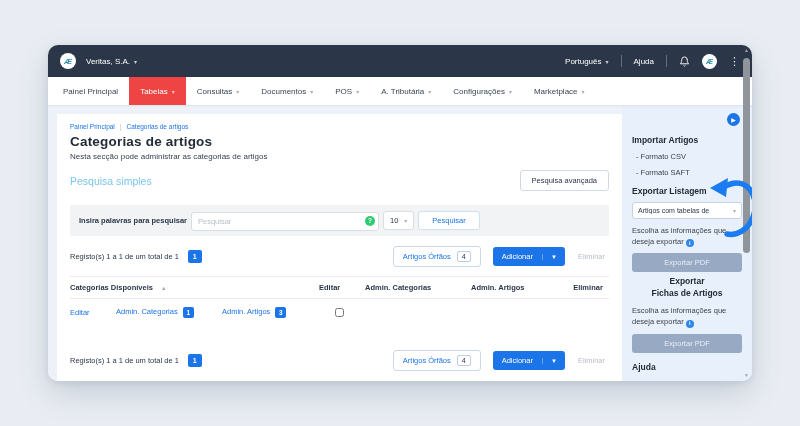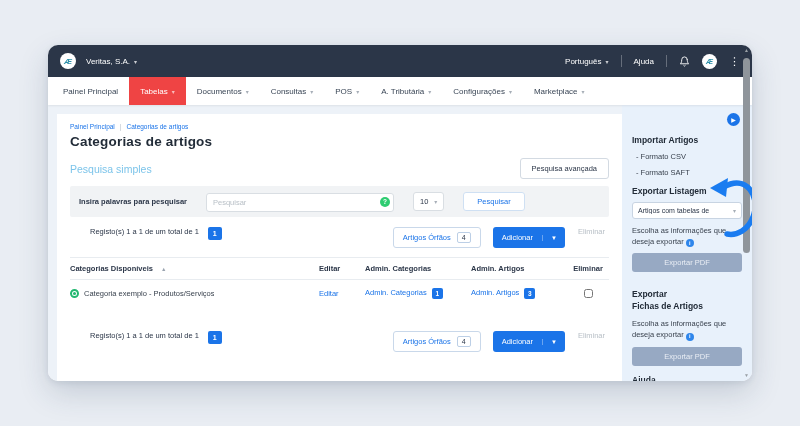--- a/index.html
+++ b/index.html
@@ -61,22 +61,22 @@
   .page-subtitle { font-size:8px; color:#39424e; margin-top:3px; }
   .section-row { display:flex; align-items:center; justify-content:space-between; margin-top:9px;gap:48px; }
   .section-title { font-size:10.5px; color:#7cc4ea; }
   .btn-advanced {
     background:#fff; border:1px solid #d3dae2; border-radius:3px;
     font-size:7.5px; color:#2b3648; padding:5px 11px; cursor:pointer;
     font-family:inherit;
   }
   
   .search-band {
-    margin-top:7px; background:#f1f3f5; border-radius:2px;
-    display:flex; align-items:center; gap:19px; padding:5px 9px;
+    margin-top:14px; background:#f1f3f5; border-radius:2px;
+    display:flex; align-items:center; gap:4px; padding:5px 9px;
   }
   .search-label { font-size:7.5px; font-weight:bold; color:#2b3648; white-space:nowrap; }
   .input-wrap { position:relative; width:188px; }
   .search-input {
     width:100%; font-size:7.5px; padding:4px 18px 4px 6px;
     border:1px solid #d9dee3; border-radius:3px; outline:none;
     font-family:inherit; color:#2b3648; background:#fff;
   }
   .search-input::placeholder { color:#b9c0c7; }
   .help-circle {
@@ -89,21 +89,21 @@
     background:#fff; border:1px solid #d9dee3; border-radius:3px;
     display:flex; align-items:center; gap:6px; padding:4px 6px;
     font-size:7.5px; cursor:pointer; white-space:nowrap;
   }
   .select-box .chev { color:#8a94a0; }
   .btn-search {
     background:#fff; border:1px solid #cfe0f3; border-radius:3px;
     color:#1b74e8; font-size:7.5px; padding:4px 13px; cursor:pointer; font-family:inherit;
   }
   
-  .records-row { display:flex; margin-top:10px;margin-left:20px; }
+  .records-row { display:flex; align-items:center; margin-top:10px; }
   .records-row.bottom { margin-top:24px; }
   .records-text { font-size:7.5px; color:#2b3648; }
   .page-badge {
     width:14px; height:13px; background:#1b74e8; color:#fff; border-radius:2px;
     font-size:7px; font-weight:bold; display:flex; align-items:center; justify-content:center;
     margin-left:9px; cursor:pointer;
   }
   .records-spacer { flex:1; }
   .btn-orphans {
     display:flex; align-items:center; gap:6px; background:#fff;
@@ -171,21 +171,21 @@
     display:inline-flex; width:8px; height:8px; border-radius:50%;
     background:#2f86eb; color:#fff; font-size:5.5px; font-weight:bold;
     align-items:center; justify-content:center; vertical-align:-1px; margin-left:2px;
     cursor:pointer; font-style:normal;
   }
   .btn-pdf {
     margin-top:6px; width:100%; background:#97a9c3; color:#e9eef5;
     border:none; border-radius:3px; font-size:7.5px; padding:5px 0;
     cursor:pointer; font-family:inherit;
   }
-  .sb-title2 { font-weight:bold; font-size:8.5px; margin-top:17px; color:#222c38; line-height:1.35; }
+  .sb-title2 { font-weight:bold; font-size:8.5px; margin-top:4px; color:#222c38; line-height:1.35;text-align:center; }
   
   .scrollbar {
     position:absolute; top:2px; bottom:2px; right:1px; width:9px; z-index:8;
     display:flex; flex-direction:column; align-items:center;
   }
   .sc-arrow { font-size:5px; color:#9aa0a6; line-height:7px; height:7px; }
   .sc-track { flex:1; width:100%; position:relative; }
   .sc-thumb {
     position:absolute; top:4px; left:1px; width:7px; height:195px;
     background:#8f959b; border-radius:4px; cursor:grab;
@@ -225,25 +225,25 @@
 
   <div class="nav">
     <div class="nav-item">
         <span>Painel Principal</span>
       </div>
     <div class="nav-item active">
         <span>Tabelas</span>
         <span class="chev">▾</span>
       </div>
     <div class="nav-item">
+        <span>Consultas</span>
+        <span class="chev">▾</span>
+      </div>
+    <div class="nav-item">
         <span>Documentos</span>
-        <span class="chev">▾</span>
-      </div>
-    <div class="nav-item">
-        <span>Consultas</span>
         <span class="chev">▾</span>
       </div>
     <div class="nav-item">
         <span>POS</span>
         <span class="chev">▾</span>
       </div>
     <div class="nav-item">
         <span>A. Tributária</span>
         <span class="chev">▾</span>
       </div>
@@ -262,20 +262,21 @@
     <div class="main-wrap">
       <div class="main-panel">
 
         <div class="breadcrumb">
           <span style="cursor:pointer;">Painel Principal</span>
           <span class="crumb-sep">|</span>
           <span style="cursor:pointer;">Categorias de artigos</span>
         </div>
 
         <div class="page-title">Categorias de artigos</div>
+        <div class="page-subtitle">Nesta secção pode administrar as categorias de artigos</div>
 
         <div class="section-row">
           <span class="section-title">Pesquisa simples</span>
           <button class="btn-advanced">Pesquisa avançada</button>
         </div>
 
         <div class="search-band">
           <span class="search-label">Insira palavras para pesquisar</span>
           <span class="input-wrap">
             <input class="search-input" type="text" placeholder="Pesquisar" style="">
@@ -308,26 +309,20 @@
             <span class="col-name" style="cursor:pointer;">
               <span>Categorias Disponíveis</span>
               <span class="sort-caret">▲</span>
             </span>
             <span class="col-edit">Editar</span>
             <span class="col-admcat">Admin. Categorias</span>
             <span class="col-admart">Admin. Artigos</span>
             <span class="col-del">Eliminar</span>
           </div>
           <div class="t-row t-body">
-            <span class="col-name">
-              <span class="record-icon">
-                  <i></i>
-                </span>
-              <span class="row-name">Categoria exemplo - Produtos/Serviços</span>
-            </span>
             <span class="col-edit"><a class="blue-link">Editar</a></span>
             <span class="col-admcat">
               <a class="blue-link">Admin. Categorias</a><span class="count-badge">1</span>
             </span>
             <span class="col-admart">
               <a class="blue-link">Admin. Artigos</a><span class="count-badge">3</span>
             </span>
             <span class="col-del"><input type="checkbox" class="row-checkbox" style=""></span>
           </div>
         </div>

